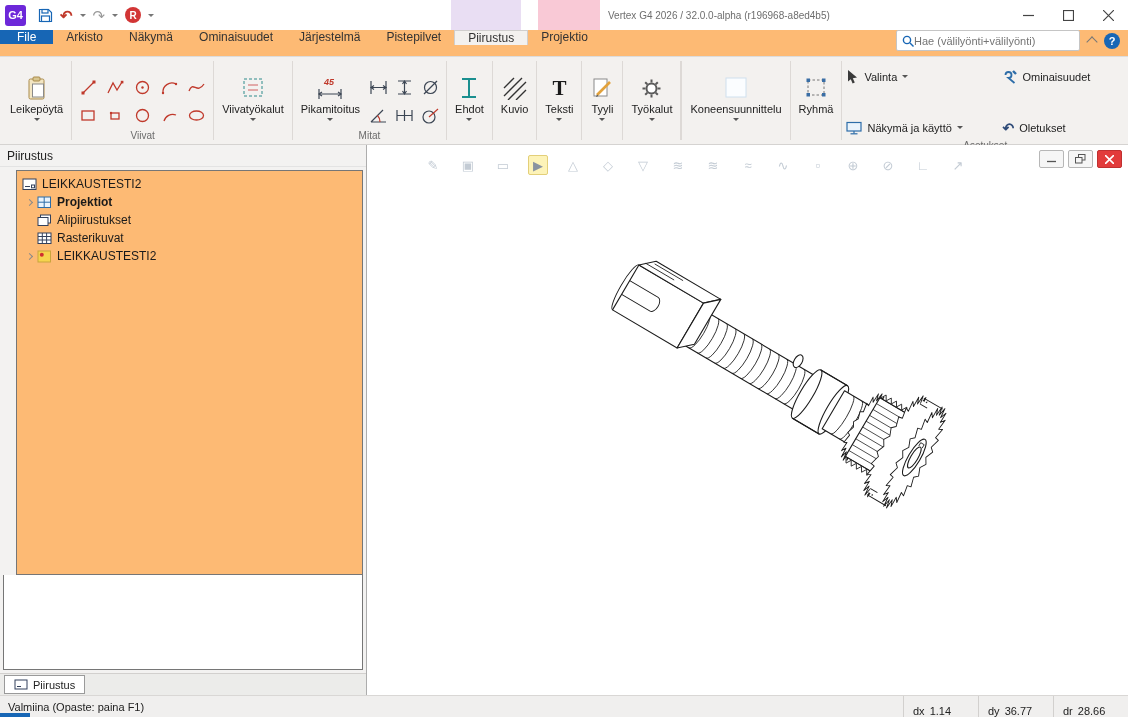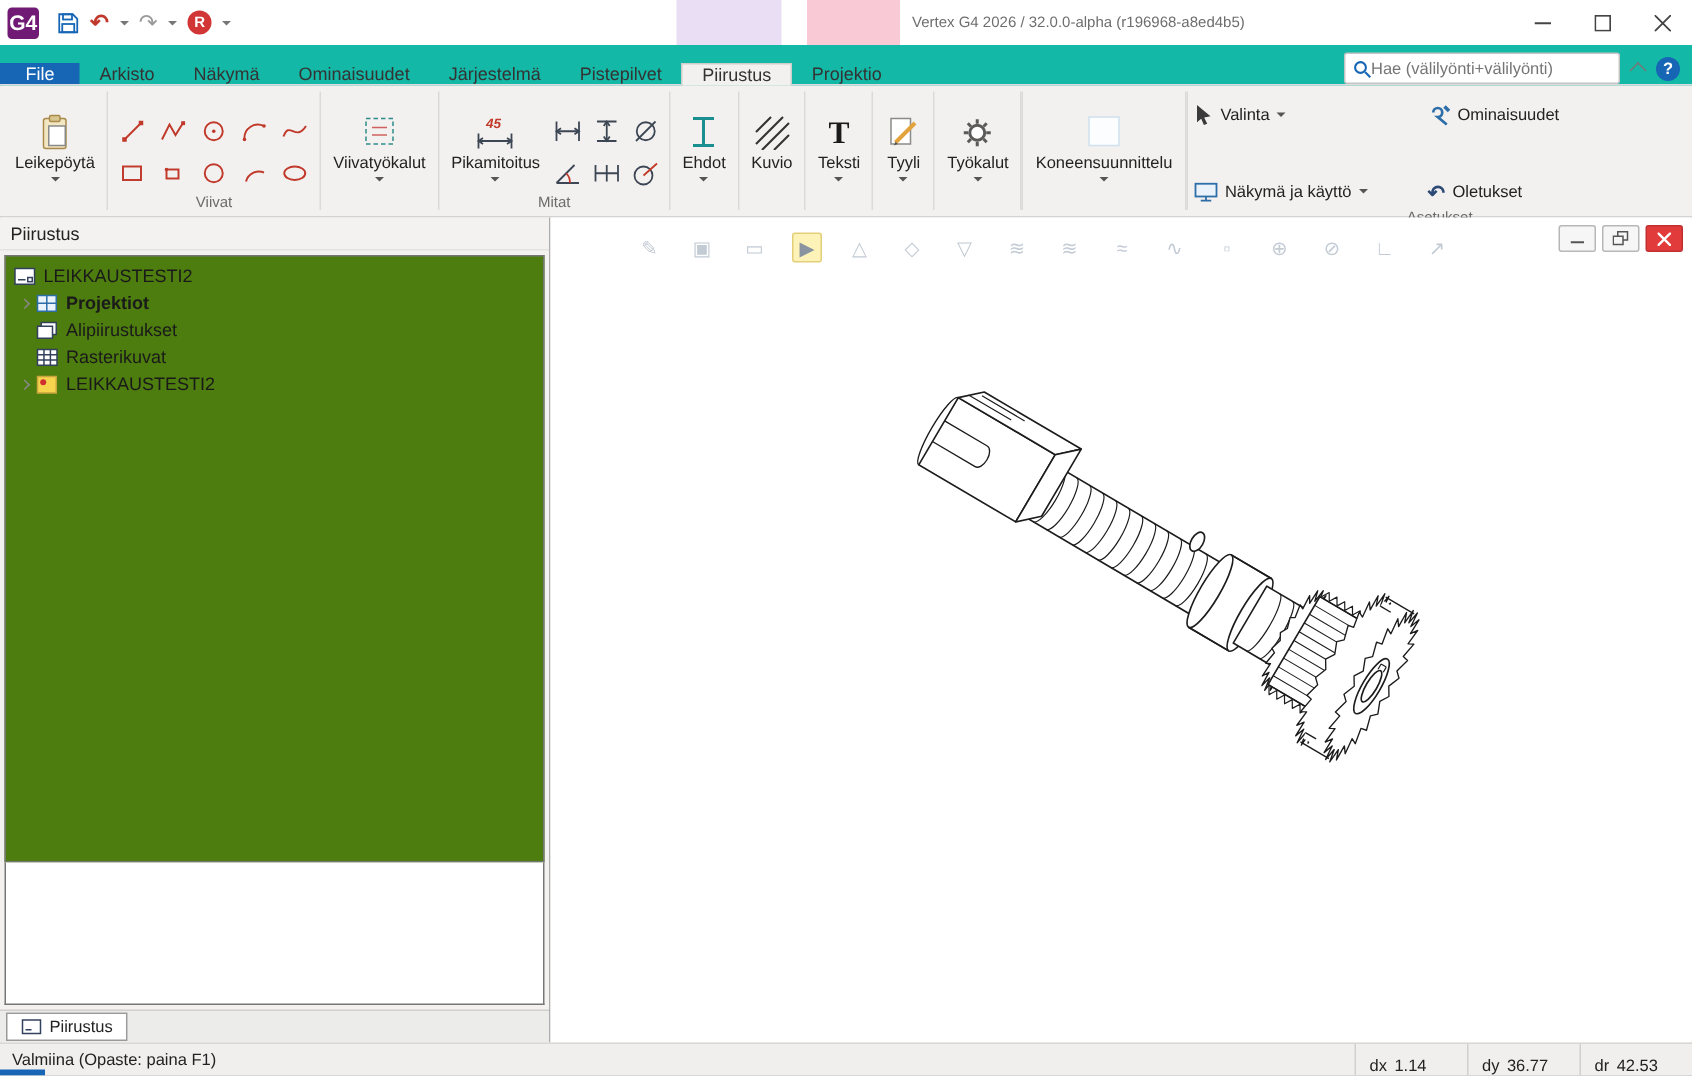--- a/index.html
+++ b/index.html
@@ -2,40 +2,40 @@
 <html><head>
 <meta charset="utf-8">
 <style>
   * { box-sizing: border-box; margin: 0; padding: 0; }
   html,body { width:1128px; height:717px; overflow:hidden; }
   body { font-family:"Liberation Sans", sans-serif; background:#fff; position:relative;
          box-shadow: inset 0 0 0 1px #9aa0a6; font-size:12px; color:#222; }
 
   
   .titlebar { height:30px; background:#fff; display:flex; align-items:center; position:relative; }
-  .app-logo { width:21px; height:21px; margin-left:5px; background:#701a75; border-radius:3px;
-              color:#fff; font-weight:bold; font-size:14px; display:flex; align-items:center; justify-content:center; }
+  .app-logo { width:21px; height:21px; margin-left:5px; background:#6d28d9; border-radius:3px;
+              color:#fff; font-weight:bold; font-size:11px; display:flex; align-items:center; justify-content:center; }
   .qat { display:flex; align-items:center; gap:7px; margin-left:12px; }
   .qat .glyph { font-size:15px; line-height:1; }
   .undo-glyph { color:#c0392b; font-weight:bold; }
   .redo-glyph { color:#9a9a9a; }
   .mini-arr { width:0; height:0; border:3px solid transparent; border-top-color:#777; margin-top:4px; }
   .r-badge { width:16px; height:16px; border-radius:50%; background:#d23535; color:#fff; font-size:10px;
              font-weight:bold; display:flex; align-items:center; justify-content:center; }
   .tab-highlight { position:absolute; top:0; height:30px; }
   .hl-lavender { left:451px; width:70px; background:#e9def3; }
   .hl-pink { left:538px; width:62px; background:#f9c9d6; }
   .win-title { position:absolute; left:608px; top:0; height:30px; display:flex; align-items:center;
                color:#6e6e6e; font-size:10px; white-space:nowrap; }
   .win-controls { position:absolute; right:0; top:0; height:30px; display:flex; }
   .win-btn { width:40px; height:30px; display:flex; align-items:center; justify-content:center; color:#444; }
   .win-btn.close { font-size:16px; }
 
   
-  .tabrow { height:27px; background:#14b8a6; display:flex; align-items:flex-end; border-bottom:1px solid #dcdcdc; position:relative; }
+  .tabrow { height:27px; background:#fdba74; display:flex; align-items:flex-start; border-bottom:1px solid #dcdcdc; position:relative; }
   .tab { padding:0 13px; display:flex; align-items:center; font-size:12px; color:#333; white-space:nowrap; }
   .tab.file { background:#1766b5; color:#fff; padding:0 17px; }
   .tab.active { background:#f3f1ef; border:1px solid #d0cecd; border-bottom:none; margin-bottom:-1px; z-index:2; }
   .tab-right { margin-left:auto; display:flex; align-items:center; gap:8px; padding-right:8px; }
   .searchbox { width:184px; height:21px; border:1px solid #c5c5c5; border-radius:2px; background:#fff;
                display:flex; align-items:center; gap:0; padding:0 5px; }
   .searchbox input { border:none; outline:none; flex:1; font-size:11px; color:#555; font-family:inherit; background:transparent; }
   .chev-up { width:8px; height:8px; border-left:1.5px solid #777; border-top:1.5px solid #777; transform:rotate(45deg); margin-top:3px; }
   .help-btn { width:16px; height:16px; border-radius:50%; background:#1766b5; color:#fff; font-size:11px; font-weight:bold;
               display:flex; align-items:center; justify-content:center; }
@@ -57,21 +57,21 @@
                    padding-top:8px; row-gap:6px; column-gap:2px;gap:28px; }
   .sm-btn { display:flex; align-items:center; gap:5px; font-size:11px; color:#222; padding-left:4px; white-space:nowrap; }
   .tserif { font-family:"Liberation Serif", serif; font-size:21px; font-weight:bold; color:#1a1a1a; line-height:1; }
   .oletukset-glyph { color:#2d4a77; font-weight:bold; font-size:14px; line-height:1; }
 
   
   .main { display:flex; height:550px; }
   .left-panel { width:367px; background:#f3f2f1; border-right:1px solid #adadad; position:relative; }
   .panel-header { height:22px; display:flex; align-items:center; padding-left:7px; font-size:12px; color:#222;
                   border-bottom:1px solid #e3e3e3; }
-  .tree-box { position:absolute; top:25px; left:3px; right:3px; height:405px; background:#4d7c0f; border:1px solid #767676; padding-top:4px; }
+  .tree-box { position:absolute; top:25px; left:16px; right:3px; height:405px; background:#fdba74; border:1px solid #767676; padding-top:4px; }
   .lower-box { position:absolute; top:430px; left:3px; right:3px; height:95px; background:#fff;
                border:1px solid #767676; border-top:none; }
   .trow { height:18px; display:flex; align-items:center; padding-left:5px; font-size:12px; color:#1a1a1a; }
   .trow.bold span.tlabel { font-weight:bold; }
   .chev-slot { width:15px; display:flex; align-items:center; justify-content:center; }
   .tchev { width:5px; height:5px; border-right:1.4px solid #8a8a8a; border-bottom:1.4px solid #8a8a8a; transform:rotate(-45deg); }
   .ticon { margin-right:5px; display:flex; }
   .panel-tabs { position:absolute; bottom:0; left:0; right:0; height:22px; background:#ececea; border-top:1px solid #d2d0ce;
                 display:flex; align-items:stretch; }
   .panel-tab { margin:1px 0 1px 4px; background:#fff; border:1px solid #9a9a9a; display:flex; align-items:center; gap:5px;
@@ -411,20 +411,34 @@
         </span>
         <span class="blabel">Koneensuunnittelu</span>
         <span class="arr-down"></span>
       </div>
     </div>
     <div class="rgl"></div>
   </div>
   <div class="rsep"></div>
 
   <div class="rgroup">
+    <div class="rgc">
+      <div class="bigbtn">
+        <span class="bico">
+          <svg width="24" height="24" fill="none">
+              <rect x="4" y="4" width="16" height="15" stroke="#777" stroke-dasharray="2.5,2"></rect>
+              <rect x="2.5" y="2.5" width="3.5" height="3.5" fill="#3a6ea5"></rect>
+              <rect x="18" y="2.5" width="3.5" height="3.5" fill="#3a6ea5"></rect>
+              <rect x="2.5" y="17" width="3.5" height="3.5" fill="#3a6ea5"></rect>
+              <rect x="18" y="17" width="3.5" height="3.5" fill="#3a6ea5"></rect>
+            </svg>
+        </span>
+        <span class="blabel">Ryhmä</span>
+      </div>
+    </div>
     <div class="rgl"></div>
   </div>
   <div class="rsep"></div>
 
   <div class="rgroup" style="flex:1">
     <div class="rgc" style="display:block; padding:0;">
       <div class="settings-grid">
         <div class="sm-btn">
           <span>
             <svg width="13" height="15">
@@ -630,17 +644,17 @@
     <div class="scell">
       <span>dx</span>
         <span>1.14</span>
     </div>
     <div class="scell">
       <span>dy</span>
         <span>36.77</span>
     </div>
     <div class="scell">
       <span>dr</span>
-        <span>42.53</span>
+        <span>28.66</span>
     </div>
   </div>
   <div class="status-accent"></div>
 </div>
 
 </body></html>

